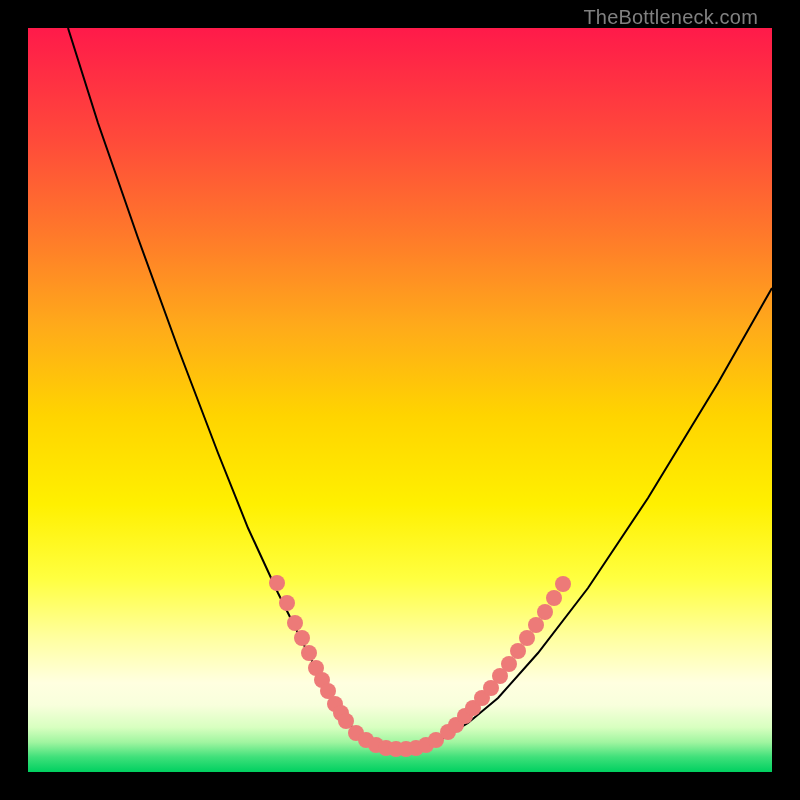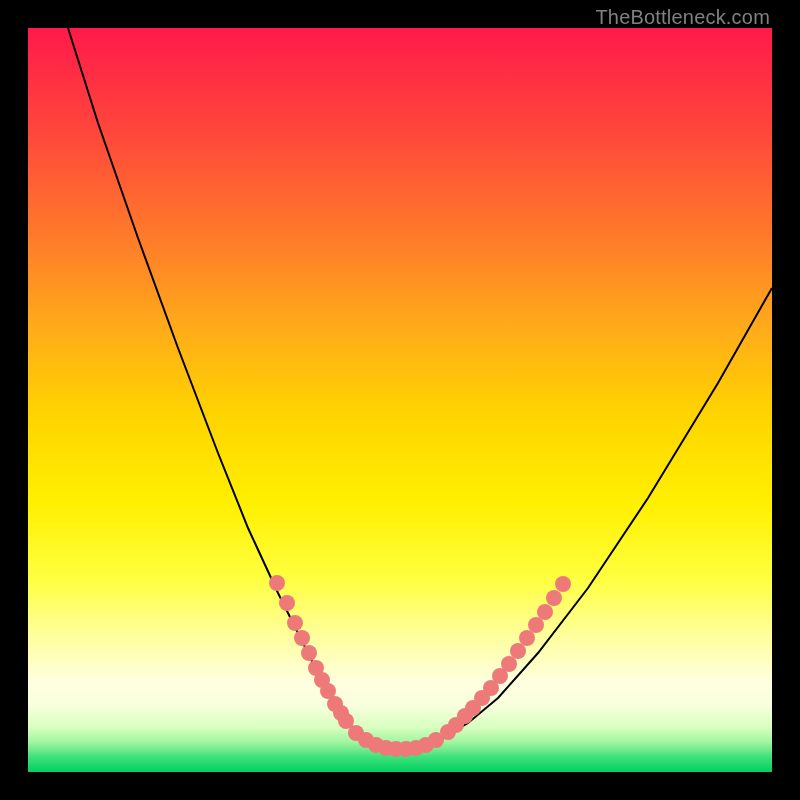--- a/index.html
+++ b/index.html
@@ -23,21 +23,21 @@
       #f8ffdc 91%,
       #d8ffc0 94%,
       #a0f5a0 96%,
       #3fe07a 98%,
       #00d060 100%
     );
   }
   .watermark {
     position: absolute;
     top: 6px;
-    right: 30px;
+    right: 42px;
     color: #808080;
     font-size: 20px;
     font-weight: 500;
     letter-spacing: 0.2px;
   }
   svg { position: absolute; left: 28px; top: 28px; }
 </style>
 </head>
 <body>
 

